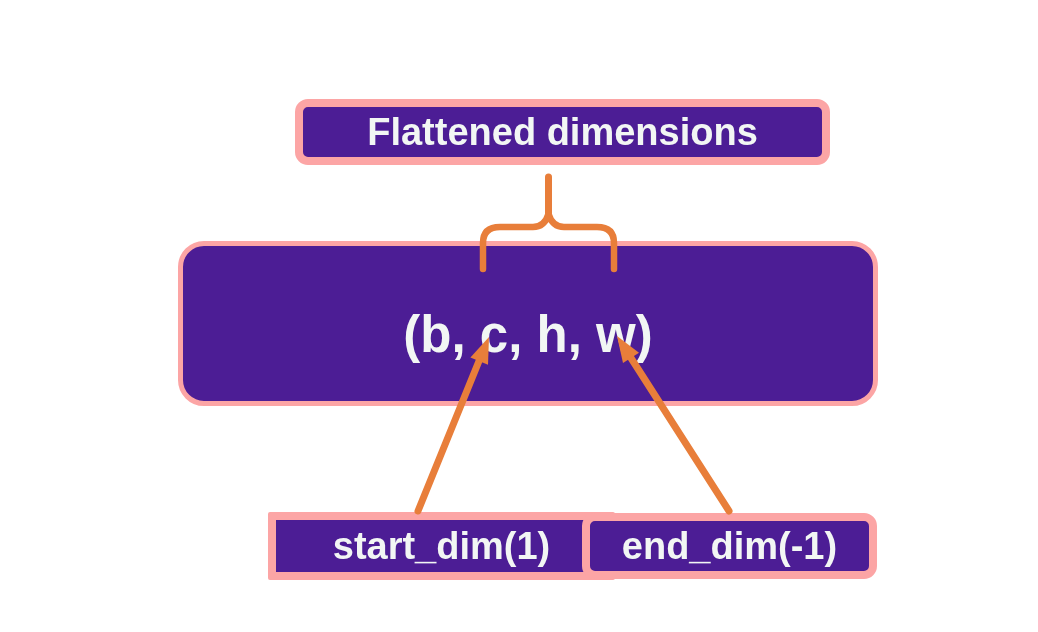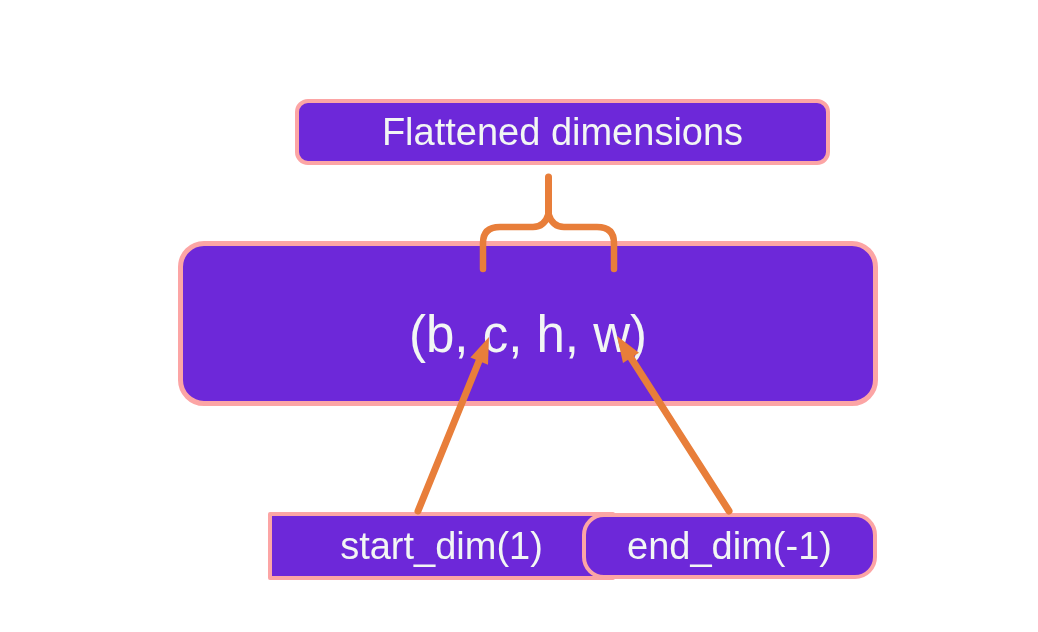--- a/index.html
+++ b/index.html
@@ -11,28 +11,29 @@
   .canvas {
     position: relative;
     width: 1038px;
     height: 632px;
     background: #ffffff;
     overflow: hidden;
   }
   .node {
     position: absolute;
     box-sizing: border-box;
-    background: #6d28d9;
-    border: 4px solid #fca5a5;
+    background: #4c1d95;
+    border: 8px solid #fca5a5;
     color: #f2f6f4;
     display: flex;
     align-items: center;
     justify-content: center;
     text-align: center;
     white-space: nowrap;
+    font-weight: bold;
   }
   .node--top {
     left: 295px; top: 99px;
     width: 535px; height: 66px;
     border-radius: 13px;
     font-size: 38px;
   }
   .node--main {
     left: 178px; top: 213px;
     width: 700px; height: 165px;
@@ -47,21 +48,21 @@
   }
   .node--bottom-left {
     left: 268px; top: 512px;
     width: 347px; height: 68px;
     border-radius: 2px;
     font-size: 38px;
   }
   .node--bottom-right {
     left: 582px; top: 513px;
     width: 295px; height: 66px;
-    border-radius: 22px;
+    border-radius: 13px;
     font-size: 38px;
     justify-content: center;
   }
   .overlay {
     position: absolute;
     left: 0; top: 0;
     width: 1038px;
     height: 632px;
     pointer-events: none;
   }

